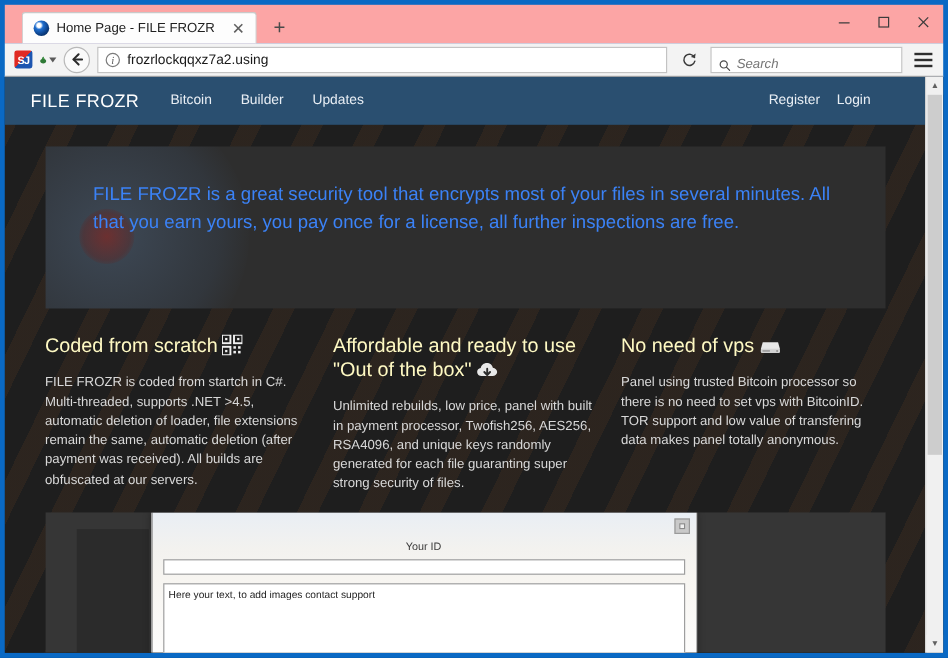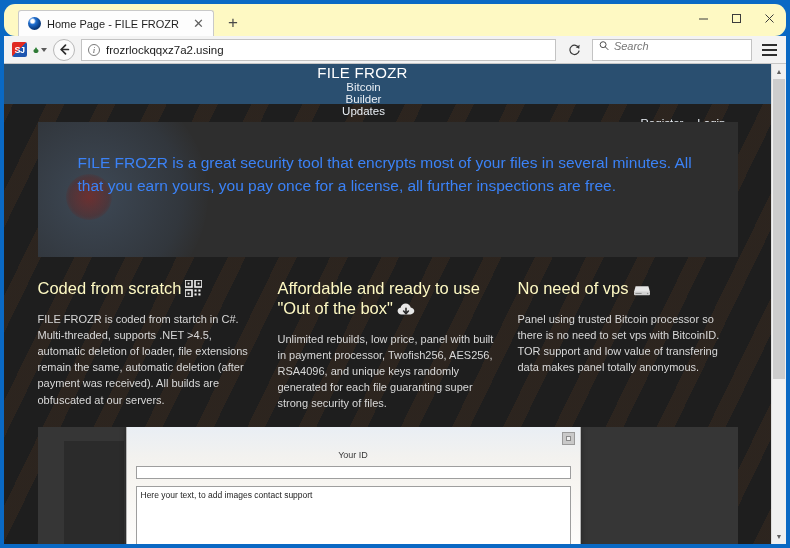--- a/index.html
+++ b/index.html
@@ -16,24 +16,23 @@
     left: 0; top: 0;
     width: 790px; height: 548px;
     background: #0a69c4;
     padding: 4px 4px 5px 4px;
   }
 
   
   #titlebar {
     position: relative;
     height: 32px;
-    background: #fef9c3;
+    background: #fca5a5;
     display: flex;
     align-items: flex-end;
-    border-radius: 11px;
   }
   #tabstrip {
     display: flex;
     align-items: flex-end;
     height: 32px;
     padding-left: 14px;
     flex: 1;
   }
   .tab {
     display: flex;
@@ -150,21 +149,21 @@
     width: 24px; height: 22px;
     display: flex; align-items: center; justify-content: center;
     color: #3a3a3a;
     font-size: 12px;
     flex: none;
   }
   #searchbar {
     width: 160px; height: 22px;
     background: #fff;
     border: 1px solid #c3c3c3;
-    display: flex; align-items: flex-start;
+    display: flex; align-items: flex-end;
     padding: 0 6px; gap: 5px;
     flex: none;
   }
   #searchbar input {
     border: none; outline: none;
     font-size: 11px;
     font-style: italic;
     color: #6b6b6b;
     font-family: "Liberation Sans", sans-serif;
     width: 100%;
@@ -218,21 +217,20 @@
     display: flex;
     align-items: center;
     padding: 0 24px 0 0;
   }
   #navinner {
     width: 700px;
     margin: 0 auto;
     display: flex;
     align-items: center;
     height: 40px;
-    flex-direction: column;
   }
   #brand {
     font-size: 15px;
     color: #fff;
     letter-spacing: 0.3px;
     margin-right: 26px;
   }
   .navlink {
     font-size: 11.5px;
     color: #e8eef4;

